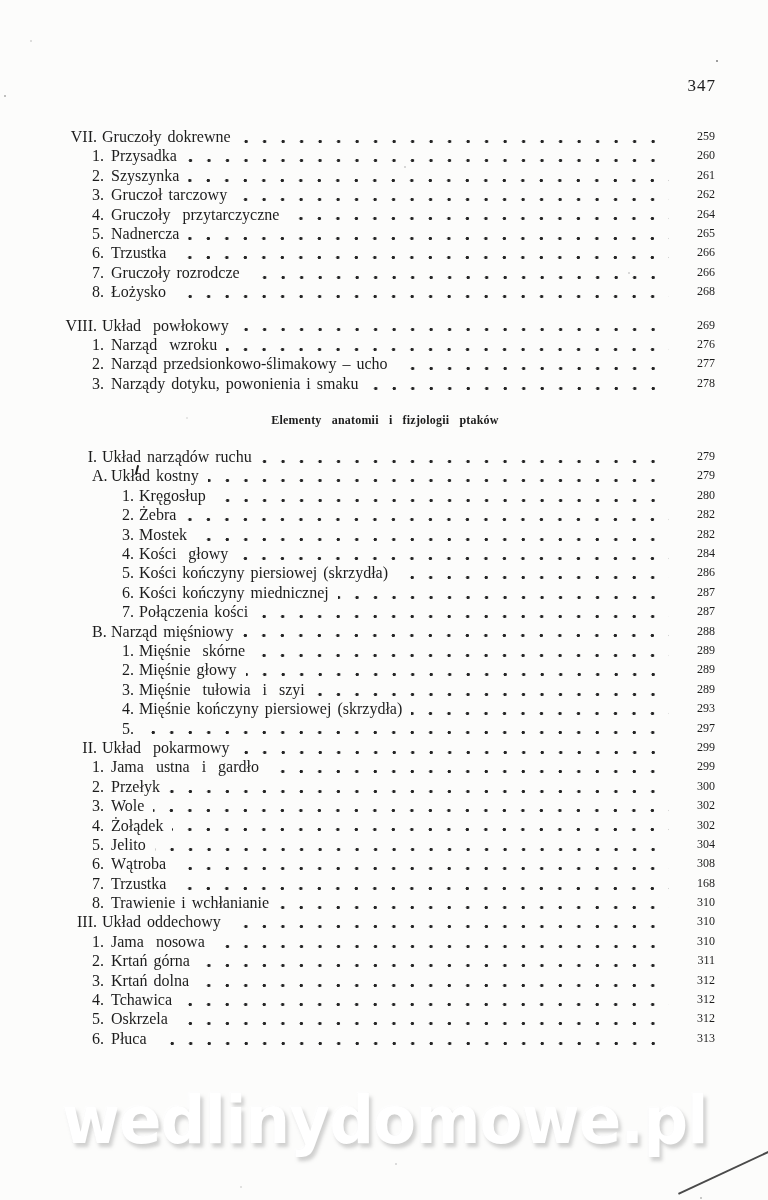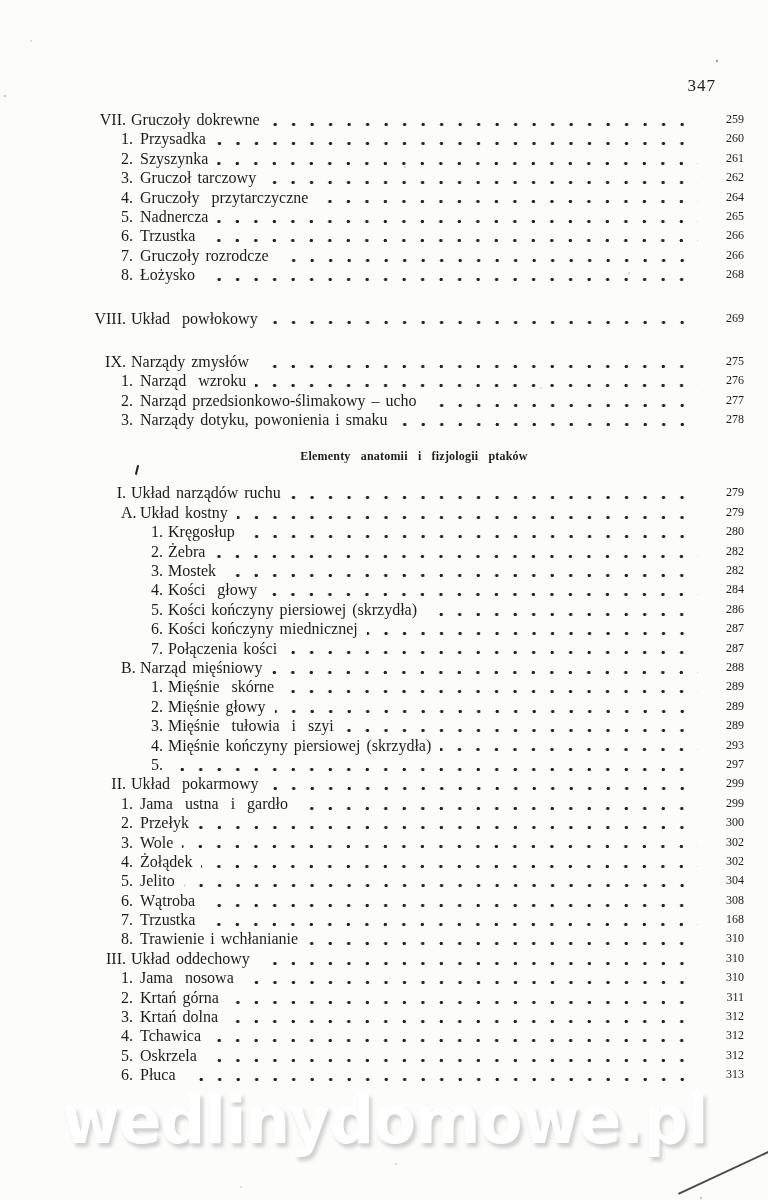--- a/index.html
+++ b/index.html
@@ -5,36 +5,36 @@
   html,body { margin:0; padding:0; }
   .page {
     position:relative; width:768px; height:1200px;
     background:#fcfcfb; overflow:hidden;
     font-family:"Liberation Serif", serif; color:#1c1c1c;
   }
   .pagenum {
     position:absolute; top:76px; right:52px;
     font-size:17px; letter-spacing:1px; font-weight:400;
   }
-  .toc { position:absolute; top:110px; left:0; width:715px; z-index:2;padding-left:29px; }
+  .toc { position:absolute; top:127px; left:0; width:715px; z-index:2; }
   .row { display:flex; height:19.4px; line-height:19.4px; font-size:16px; }
   .row .lbl { flex:none; white-space:pre; }
   .lv-roman  .lbl { width:97px;  text-align:right; }
   .lv-num1   .lbl, .lv-letter .lbl { margin-left:92px; width:19px; text-align:left; }
   .lv-num2   .lbl { margin-left:122px; width:17px; text-align:left; }
   .lv-roman .title { margin-left:5px; }
   .title { flex:none; white-space:pre; word-spacing:2px; }
   .leader {
     flex:1; align-self:flex-end; height:5px; margin:0 12px 2.5px 9px;
     background-image: radial-gradient(circle at 2.2px 2.5px, #242424 1.35px, rgba(0,0,0,0) 2px);
     background-size:18.5px 5px; background-repeat:repeat-x;
     background-position:right 0 bottom 0;
   }
   .pg { flex:none; width:34px; text-align:right; font-size:12px; }
-  .gap-lg { margin-top:24px; }
+  .gap-lg { margin-top:14px; }
   .gap-sm { }
   .heading {
     margin:16px 0 16px 55px; height:22px; line-height:22px;
     text-align:center; font-size:12px; font-weight:bold;
     word-spacing:7px; letter-spacing:0.2px;
   }
   .watermark {
     position:absolute; left:62px; top:1082px; z-index:1;
     font-family:"DejaVu Sans", sans-serif; font-weight:bold;
     font-size:66px; letter-spacing:-1px; transform:scaleX(0.95);
@@ -129,26 +129,20 @@
           <span class="title">Łożysko</span>
           <span class="leader"></span>
           <span class="pg">268</span>
         </div>
         <div class="row lv-roman gap-lg">
           <span class="lbl">VIII.</span>
           <span class="title">Układ  powłokowy</span>
           <span class="leader"></span>
           <span class="pg">269</span>
         </div>
-        <div class="row lv-roman gap-lg">
-          <span class="lbl">IX.</span>
-          <span class="title">Narządy zmysłów</span>
-          <span class="leader"></span>
-          <span class="pg">275</span>
-        </div>
         <div class="row lv-num1">
           <span class="lbl">1.</span>
           <span class="title">Narząd  wzroku</span>
           <span class="leader"></span>
           <span class="pg">276</span>
         </div>
         <div class="row lv-num1">
           <span class="lbl">2.</span>
           <span class="title">Narząd przedsionkowo-ślimakowy – ucho</span>
           <span class="leader"></span>

